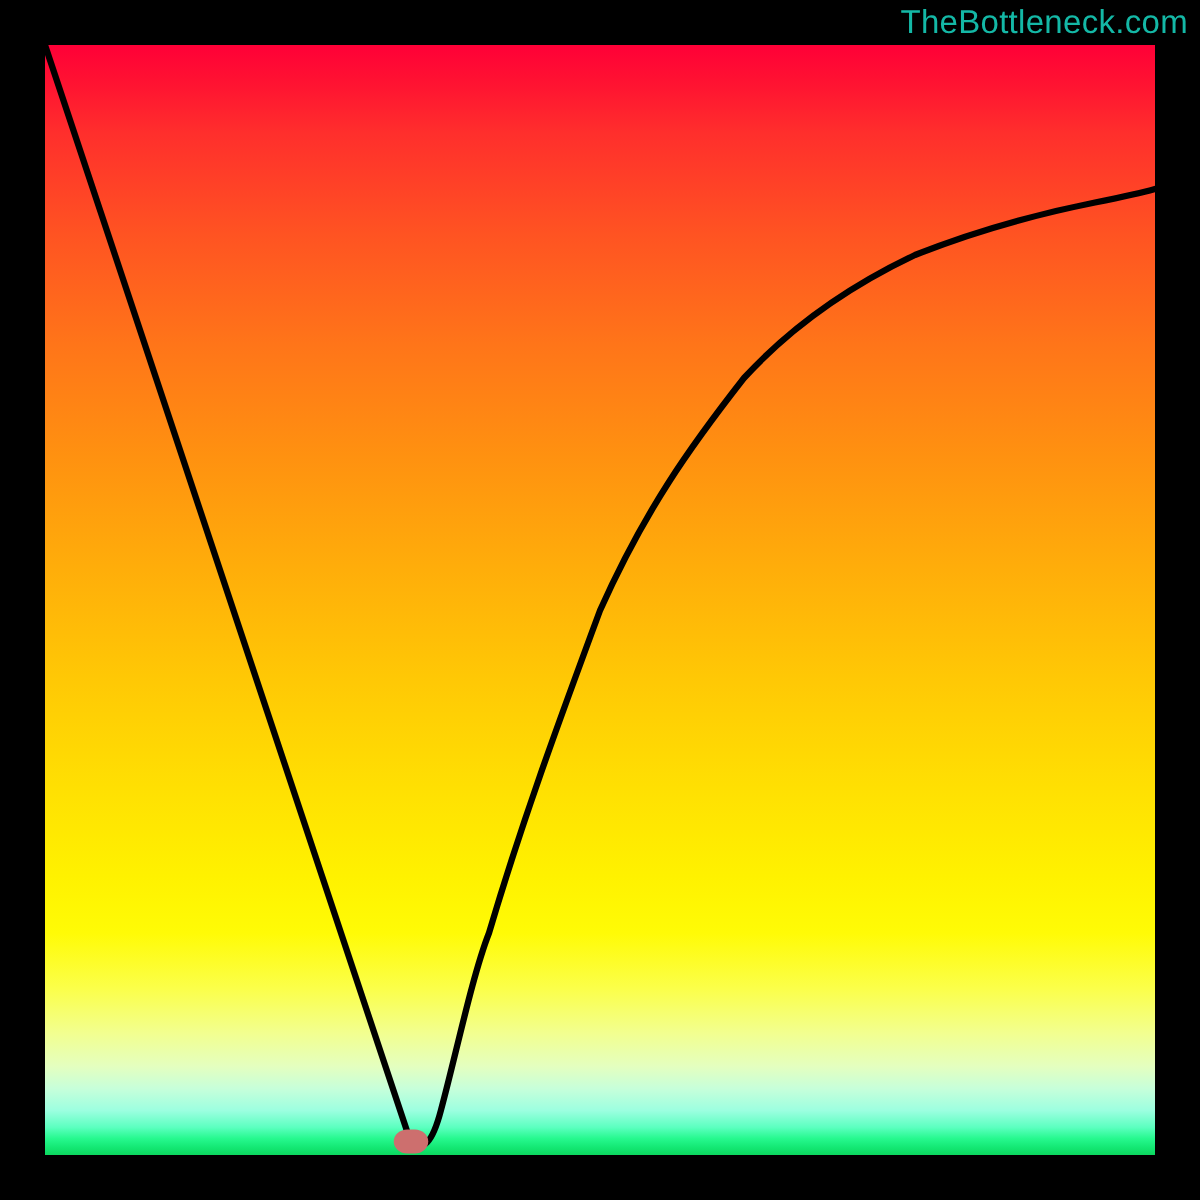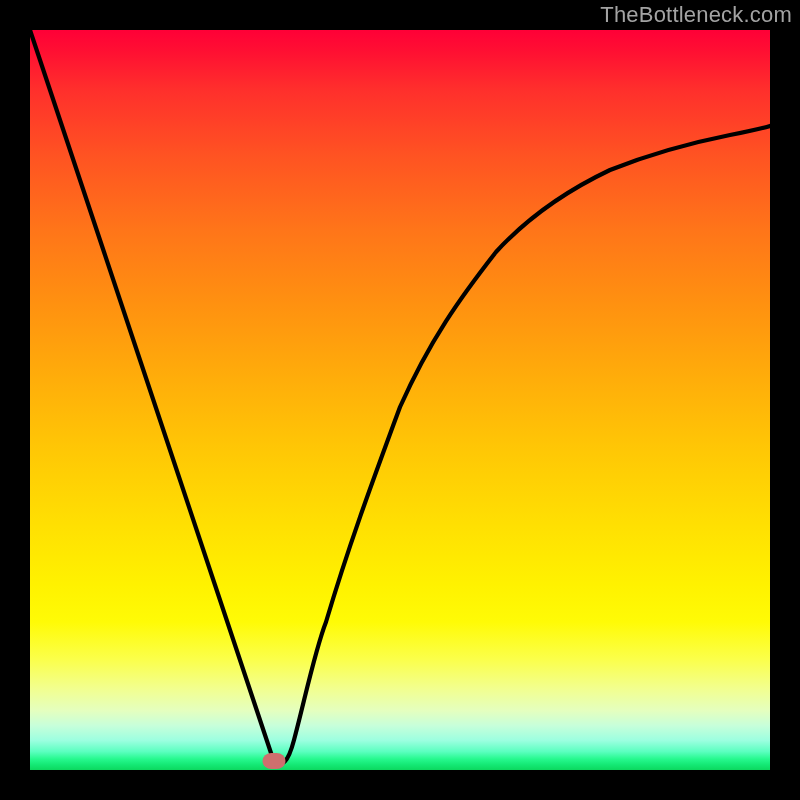--- a/index.html
+++ b/index.html
@@ -13,21 +13,21 @@
   }
   .container {
     position: relative;
     width: 800px;
     height: 800px;
   }
   .watermark {
     position: absolute;
     top: 2px;
     right: 8px;
-    color: #a3a3a3;
+    color: #14b8a6;
     font-size: 22px;
     font-weight: 400;
     letter-spacing: 0.2px;
     z-index: 10;
   }
   .plot-area {
     position: absolute;
     left: 30px;
     top: 30px;
     width: 740px;

